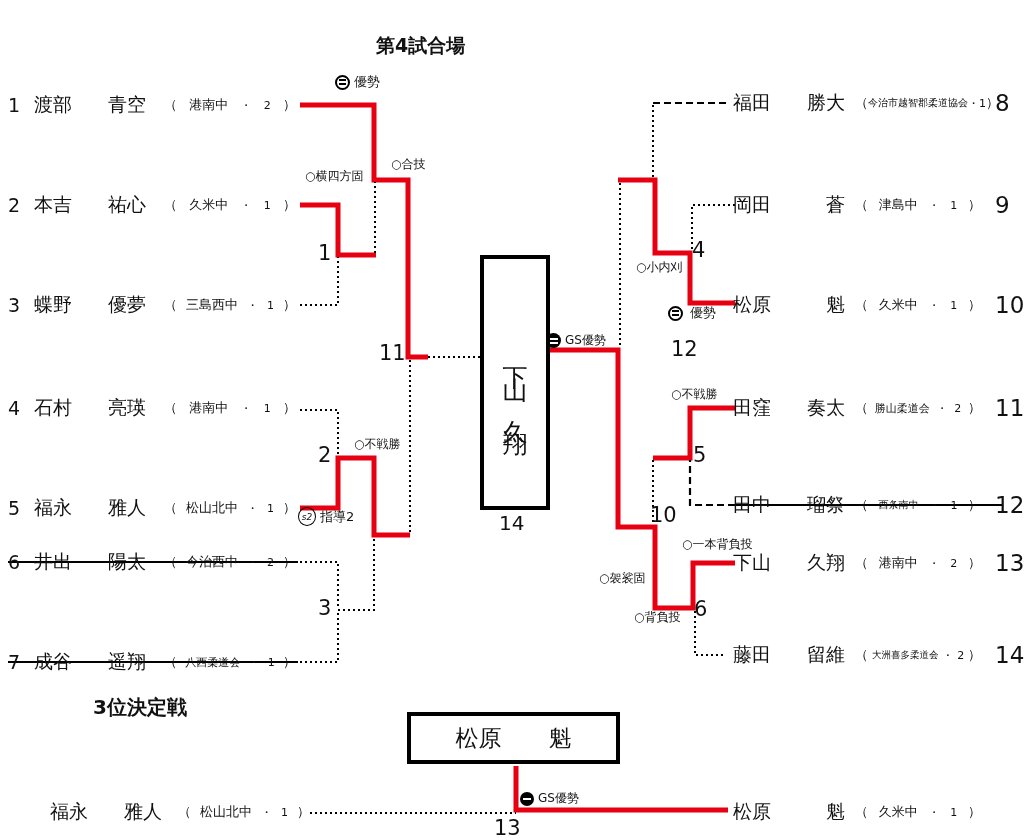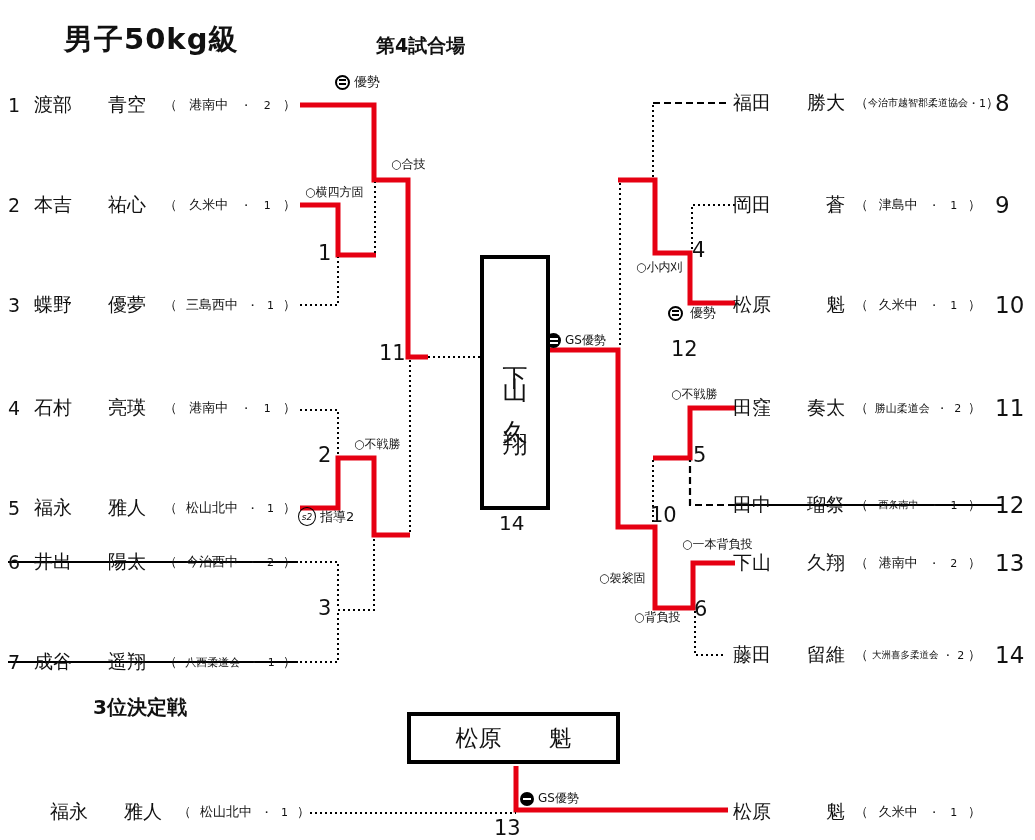--- a/index.html
+++ b/index.html
@@ -77,21 +77,20 @@
     <path class="dot" d="M310 813 L516 813"></path>
 
     <path class="dash" d="M653 103 L730 103"></path>
     <path class="dash" d="M735 505 L690 505 L690 460"></path>
 
     <path class="strike" d="M8 562 L298 562"></path>
     <path class="strike" d="M8 662 L298 662"></path>
     <path class="strike" d="M733 505 L1002 505"></path>
   </svg>
 
-  <div class="abs title" style="left:64px;top:20px;">男子50kg級</div>
   <div class="abs venue" style="left:336px;top:33px;margin-left:40px;">第4試合場</div>
   <div class="abs sec-title" style="left:93px;top:694px;">3位決定戦</div>
 
   <div class="prow" style="left:8px;top:92px;">
     <span class="seed">1</span>
     <span class="pname">
         <span>渡部</span>
         <span>青空</span>
       </span>
     <span class="pclub gapL">
@@ -339,21 +338,21 @@
   <div class="ann big" style="left:335px;top:73px;">
     <span class="mk">
         <i></i>
         <i></i>
       </span>
     <span>優勢</span>
   </div>
   <div class="ann" style="left:391px;top:156px;justify-content:flex-end;">
     <span>○合技</span>
   </div>
-  <div class="ann" style="left:305px;top:184px;">
+  <div class="ann" style="left:305px;top:168px;">
     <span>○横四方固</span>
   </div>
   <div class="ann" style="left:354px;top:436px;">
     <span>○不戦勝</span>
   </div>
   <div class="ann big" style="left:298px;top:507px;">
     <span class="mks">s2</span>
     <span>指導2</span>
   </div>
   <div class="ann" style="left:636px;top:259px;">

